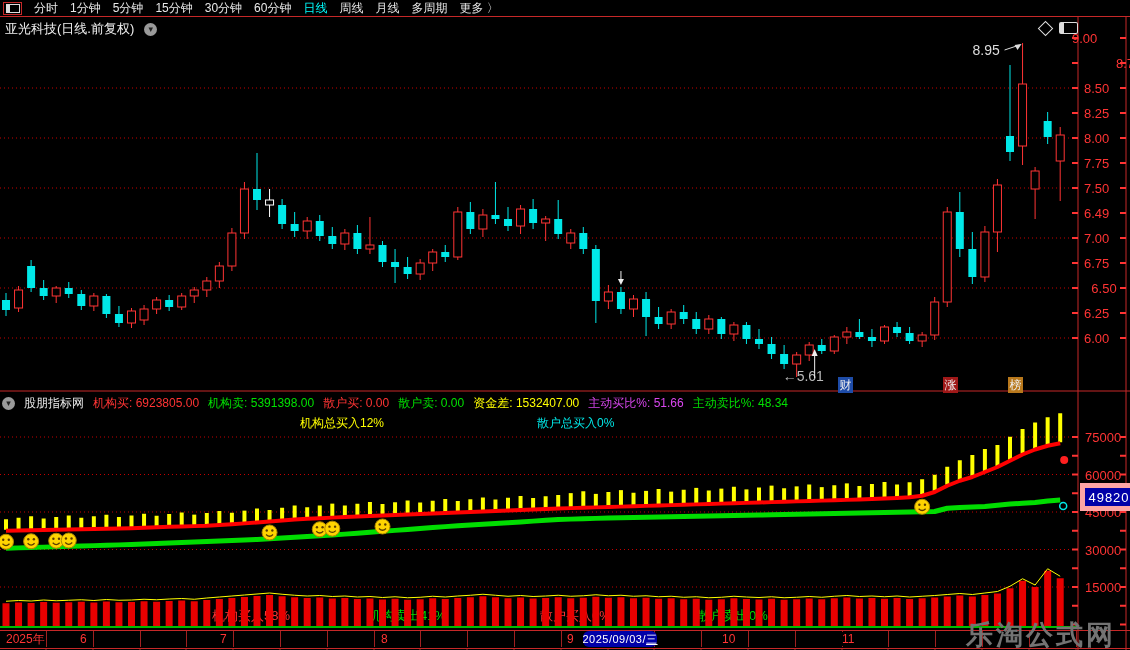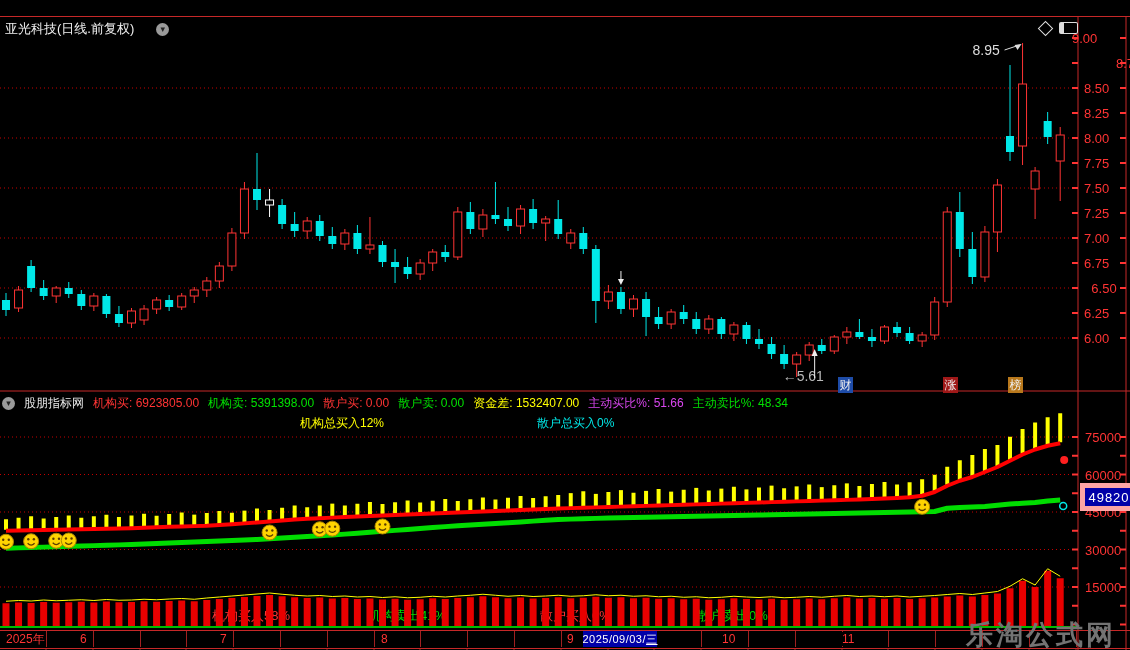--- a/index.html
+++ b/index.html
@@ -10,41 +10,41 @@
   .menubar{left:0;top:0;width:1130px;height:16px;border-bottom:1px solid #c62828;
            display:flex;justify-content:space-between;align-items:center;font-size:12px;color:#e8e8e8;}
   .menu-left{display:flex;align-items:center;height:16px;}
   .menu-right{display:flex;align-items:center;height:16px;}
   .mitem{padding:0 6px;white-space:nowrap;cursor:default;line-height:16px;}
   .mitem.active{color:#00ffff;}
   .mritem{padding:0 10px;border-left:1px solid #8f2424;line-height:16px;white-space:nowrap;}
   .paneicon{width:17px;height:11px;border:1px solid #c62828;margin:0 6px 0 3px;display:flex;align-items:center;justify-content:center;}
   .paneicon .glyph{width:9px;height:7px;border:1px solid #ddd;border-left:4px solid #ddd;}
   
-  .titlerow{left:5px;top:20px;display:flex;align-items:center;gap:22px;color:#f0f0f0;font-size:13px;}
+  .titlerow{left:5px;top:20px;display:flex;align-items:center;gap:10px;color:#f0f0f0;font-size:13px;}
   .circbtn{width:13px;height:13px;border-radius:50%;background:#9a9a9a;color:#222;font-size:9px;
            display:flex;align-items:center;justify-content:center;line-height:1;}
   
   .ptick{position:absolute;left:1084px;width:40px;text-align:left;color:#ff3434;font-size:13px;transform:translateY(-50%);}
   .mtick{position:absolute;left:1085px;width:42px;text-align:left;color:#ff3434;font-size:13px;transform:translateY(-50%);}
   .latestbox{left:1080px;top:483px;width:48px;height:18px;background:#0000a8;border:5px solid #fca5a5;
              color:#fff;font-size:13px;display:flex;align-items:center;justify-content:center;letter-spacing:1px;}
   
   .statrow{left:2px;top:395px;display:flex;align-items:center;gap:9px;font-size:12px;white-space:nowrap;}
   .statrow .name{color:#e8e8e8;}
   .stat{white-space:nowrap;}
   .subrow{position:absolute;top:415px;font-size:12px;}
   
   .badge{width:15px;height:16px;font-size:12px;color:#eee;display:flex;align-items:center;justify-content:center;}
   
   .dateaxis{left:0;top:630px;width:1130px;height:17px;border-top:1px solid #c62828;border-bottom:1px solid #c62828;}
   .dtick{position:absolute;top:0;width:1px;height:16px;background:#a02020;}
   .dlabel{position:absolute;top:1px;color:#ff3434;font-size:12px;background:#000;padding:0 2px;line-height:14px;}
   .datebox{position:absolute;left:583px;top:0;width:74px;height:16px;background:#0000a8;color:#fff;
-           font-size:11px;display:flex;align-items:center;justify-content:center;letter-spacing:0.5px;}
+           font-size:11px;display:flex;align-items:center;justify-content:center;letter-spacing:0.5px;border-radius:6px;}
   .datebox .dow{text-decoration:underline;}
   
   .wm{right:14px;top:594px;text-align:right;color:#737373;line-height:1.05;margin-top:27px;}
   .wm .l1{font-size:27px;font-weight:bold;letter-spacing:3px;}
   .wm .l2{font-size:19px;font-weight:bold;letter-spacing:1px;}
   
   .cicons{left:1040px;top:22px;display:flex;align-items:center;gap:8px;}
   .diamond{width:9px;height:9px;border:1px solid #ddd;transform:rotate(45deg);}
   .winicon{width:13px;height:10px;border:1px solid #ddd;border-radius:2px;border-left:5px solid #ddd;}
 </style>
@@ -529,41 +529,57 @@
       <line x1="795" y1="648" x2="795" y2="650" stroke="#a02020" stroke-width="1"></line>
       <line x1="842" y1="648" x2="842" y2="650" stroke="#a02020" stroke-width="1"></line>
       <line x1="888" y1="648" x2="888" y2="650" stroke="#a02020" stroke-width="1"></line>
       <line x1="935" y1="648" x2="935" y2="650" stroke="#a02020" stroke-width="1"></line>
       <line x1="982" y1="648" x2="982" y2="650" stroke="#a02020" stroke-width="1"></line>
       <line x1="1029" y1="648" x2="1029" y2="650" stroke="#a02020" stroke-width="1"></line>
       <line x1="1076" y1="648" x2="1076" y2="650" stroke="#a02020" stroke-width="1"></line>
     </svg>
 
   <div class="abs menubar">
+    <div class="menu-left" id="menu-left">
+      <div class="paneicon">
+          <div class="glyph"></div>
+        </div>
+    <div class="mitem">分时</div>
+        <div class="mitem">1分钟</div>
+        <div class="mitem">5分钟</div>
+        <div class="mitem">15分钟</div>
+        <div class="mitem">30分钟</div>
+        <div class="mitem">60分钟</div>
+        <div class="mitem active">日线</div>
+        <div class="mitem">周线</div>
+        <div class="mitem">月线</div>
+        <div class="mitem">多周期</div>
+        <div class="mitem">更多 〉</div>
+      </div>
   </div>
 
   <div class="abs titlerow">
     <span>亚光科技(日线.前复权)</span>
     <span class="circbtn">▾</span>
   </div>
 
   <div class="abs cicons">
     <span class="diamond"></span>
     <span class="winicon"></span>
   </div>
 
   <div id="price-axis">
       <div class="ptick abs" style="left:1024px;top:38px;transform:translateY(-50%);position:absolute;margin-left:48px;">9.00</div>
       <div class="ptick abs" style="left:1084px;top:63px;transform:translateY(-50%);position:absolute;margin-left:32px;">8.75</div>
       <div class="ptick abs" style="left:1084px;top:88px;transform:translateY(-50%);position:absolute;">8.50</div>
       <div class="ptick abs" style="left:1084px;top:113px;transform:translateY(-50%);position:absolute;">8.25</div>
       <div class="ptick abs" style="left:1084px;top:138px;transform:translateY(-50%);position:absolute;">8.00</div>
       <div class="ptick abs" style="left:1084px;top:163px;transform:translateY(-50%);position:absolute;">7.75</div>
       <div class="ptick abs" style="left:1084px;top:188px;transform:translateY(-50%);position:absolute;">7.50</div>
-      <div class="ptick abs" style="left:1084px;top:213px;transform:translateY(-50%);position:absolute;">7.25</div>
+      <div class="ptick abs" style="left:1084px;top:213px;transform:translateY(-50%);position:absolute;">6.49</div>
       <div class="ptick abs" style="left:1084px;top:238px;transform:translateY(-50%);position:absolute;">7.00</div>
       <div class="ptick abs" style="left:1084px;top:263px;transform:translateY(-50%);position:absolute;">6.75</div>
       <div class="ptick abs" style="left:1084px;top:288px;transform:translateY(-50%);position:absolute;text-align:center;">6.50</div>
       <div class="ptick abs" style="left:1084px;top:313px;transform:translateY(-50%);position:absolute;">6.25</div>
       <div class="ptick abs" style="left:1084px;top:338px;transform:translateY(-50%);position:absolute;">6.00</div>
     </div>
 
   <div id="badges">
       <div class="badge abs" style="left:838px;top:377px;background:#1e4ca8;position:absolute;">财</div>
       <div class="badge abs" style="left:943px;top:377px;background:#a01818;position:absolute;">涨</div>

